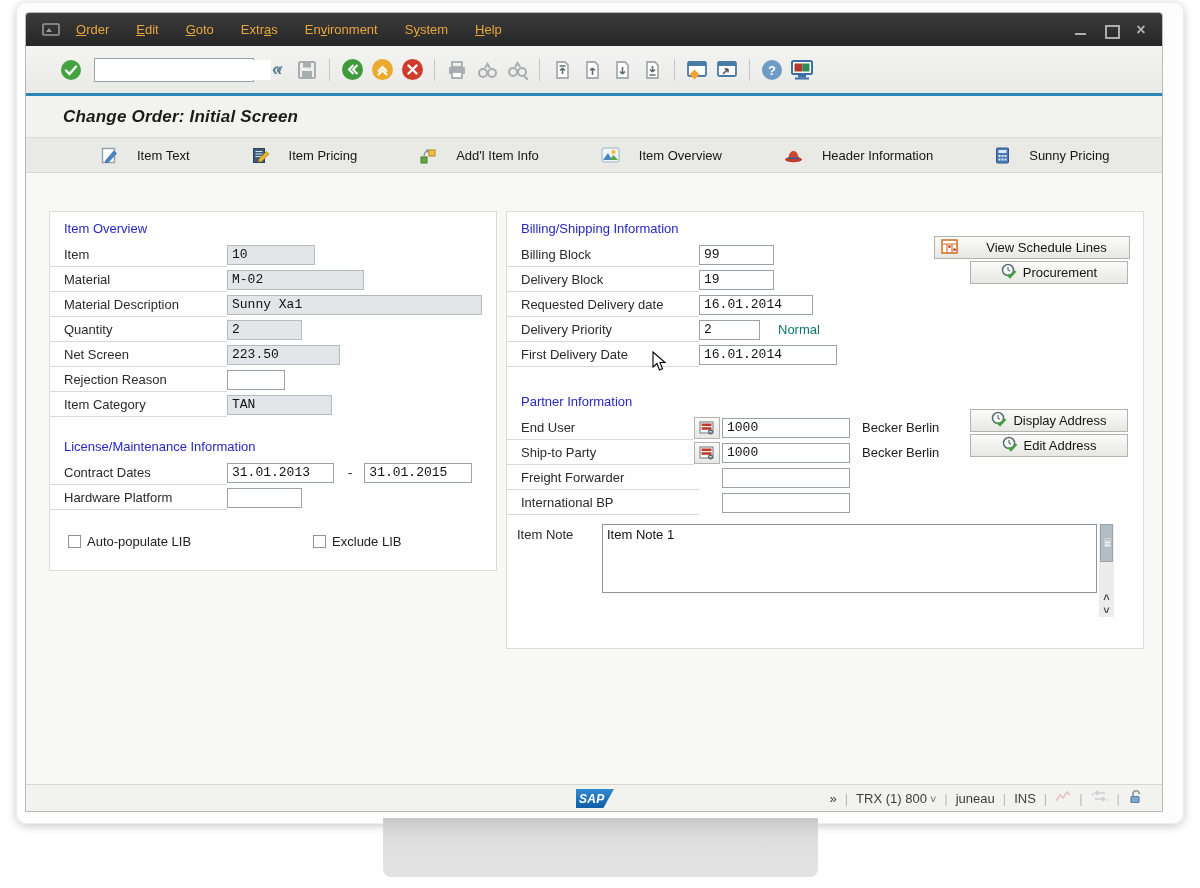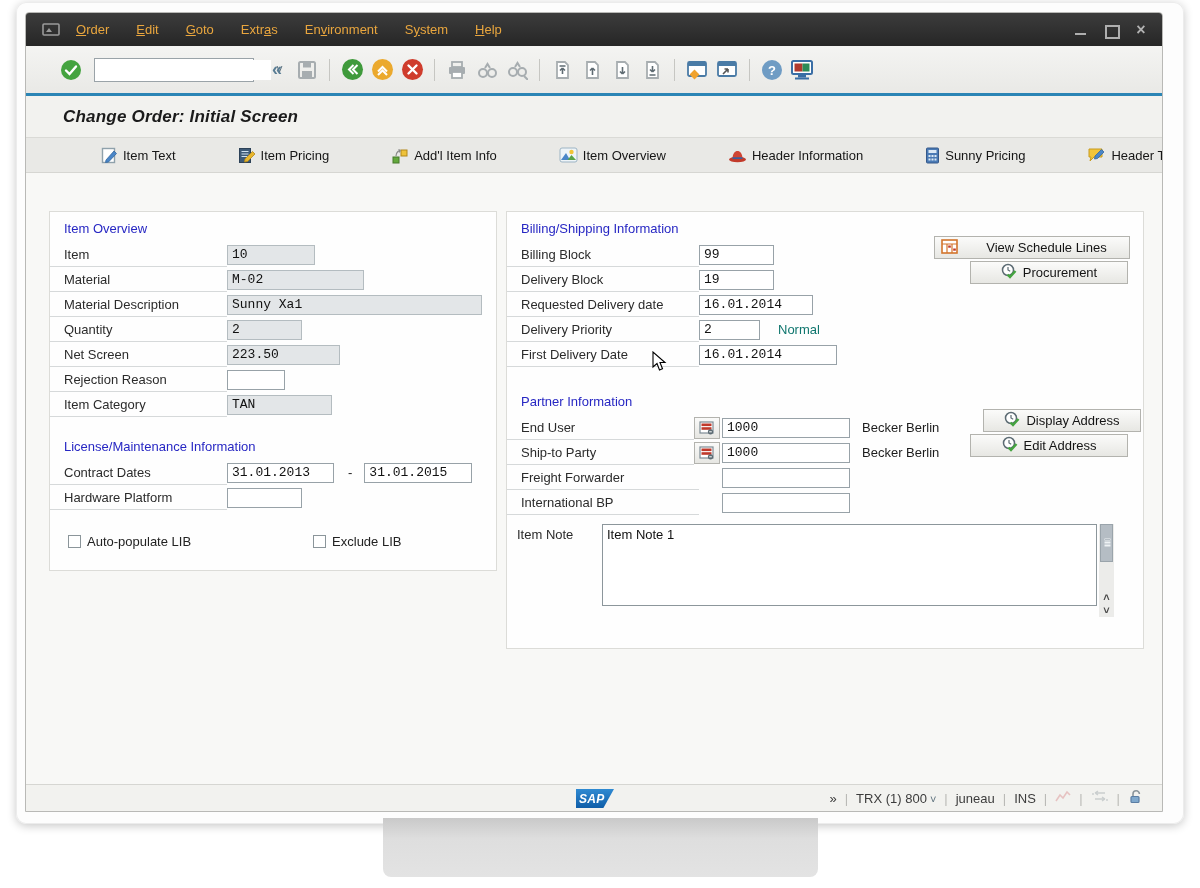--- a/index.html
+++ b/index.html
@@ -41,21 +41,21 @@
   .glyph-btn { font-size:18px; color:#5b7e95; font-weight:700; }
 
   
   .screen-title { height:42px; background:#f2f2ef; border-bottom:1px solid #dadad6; display:flex; align-items:center;
                   padding-left:37px; flex:0 0 auto; }
   .screen-title h1 { font-size:17px; font-style:italic; font-weight:700; color:#1b1b1b; letter-spacing:.2px; }
 
   
   .app-toolbar { height:35px; background:#e9e9e6; border-bottom:1px solid #d6d6d2; display:flex; align-items:center;
                  padding-left:35px; gap:22px; flex:0 0 auto; }
-  .app-btn { display:flex; align-items:center; gap:5px; font-size:13px; color:#161616; cursor:default; white-space:nowrap;padding-left:40px; }
+  .app-btn { display:flex; align-items:center; gap:19px; font-size:13px; color:#161616; cursor:default; white-space:nowrap;padding-left:40px; }
   .app-btn svg { display:block; }
 
   
   .content { position:relative; flex:1; background:#f8f8f6; }
 
   .panel { position:absolute; background:#fefefe; border:1px solid #dcdcd8; }
   .panel-left  { left:23px;  top:38px; width:448px; height:360px; }
   .panel-right { left:480px; top:38px; width:638px; height:438px; }
 
   .sec-head { font-size:13px; color:#2727c3; padding:9px 0 6px 14px; }
@@ -81,29 +81,29 @@
   .cb-label { font-size:13px; color:#222; }
   .cb-gap { width:122px; }
 
   
   .sapbtn { position:absolute; height:23px; display:flex; align-items:center; justify-content:center; gap:6px;
             background:linear-gradient(#fbfbfa,#e7e7e3); border:1px solid #b3b3ae; font-size:13px; color:#141414;
             cursor:default; }
   .btn-schedule { right:13px; top:24px;  width:196px; justify-content:flex-start; padding-left:6px; }
   .btn-schedule .lbl { flex:1; text-align:center; }
   .btn-procure  { right:15px; top:49px;  width:158px; }
-  .btn-dispaddr { right:2px; top:197px; width:158px; }
+  .btn-dispaddr { right:15px; top:197px; width:158px; }
   .btn-editaddr { right:15px; top:222px; width:158px; }
 
   .partner-btn { width:26px; height:22px; background:linear-gradient(#fafaf9,#e6e6e2); border:1px solid #b3b3ae;
                  display:flex; align-items:center; justify-content:center; margin-right:2px; }
 
   .note-row { display:flex; margin-top:9px; }
   .note-label { font-size:13px; color:#2b2b2b; padding-left:10px; width:95px; padding-top:3px; }
-  .note-box { width:495px; height:82px; border:1px solid #8c969b; background:#fff; resize:none; outline:none;
+  .note-box { width:495px; height:69px; border:1px solid #8c969b; background:#fff; resize:none; outline:none;
               font:13px "Liberation Sans",sans-serif; padding:2px 4px; color:#111; }
   .note-scroll { width:15px; height:93px; margin-left:2px; display:flex; flex-direction:column; background:#ececea; }
   .note-thumb { height:38px; background:#b5bdc4; border:1px solid #9aa4ab; margin:0 1px; position:relative; }
   .note-thumb::after { content:""; position:absolute; left:4px; top:14px; width:5px; height:1px;
                        box-shadow:0 0 0 .5px #eef2f4, 0 3px 0 .5px #eef2f4, 0 6px 0 .5px #eef2f4; }
   .note-arrows { margin-top:auto; display:flex; flex-direction:column; align-items:center; color:#4a4a4a;
                  font-size:11px; line-height:13px; font-weight:700; }
 
   
   .statusbar { height:27px; background:#f2f2ef; border-top:1px solid #d6d6d2; display:flex; align-items:center;

